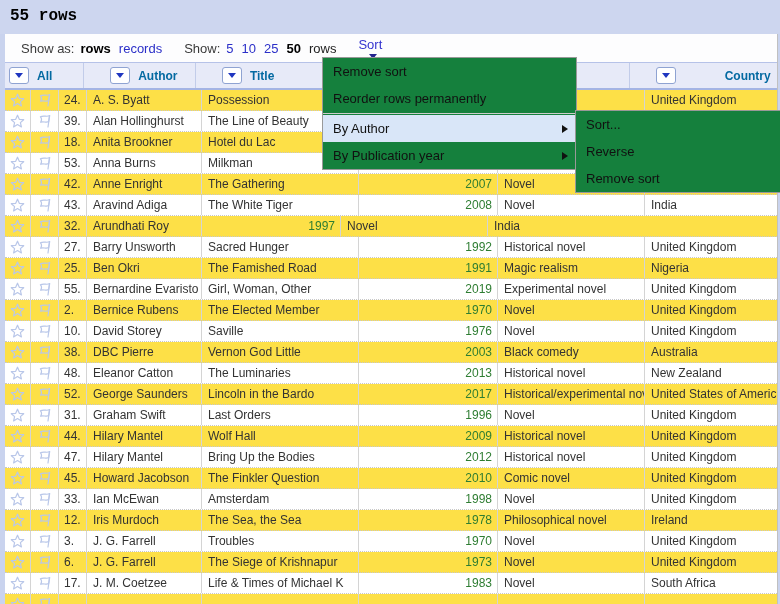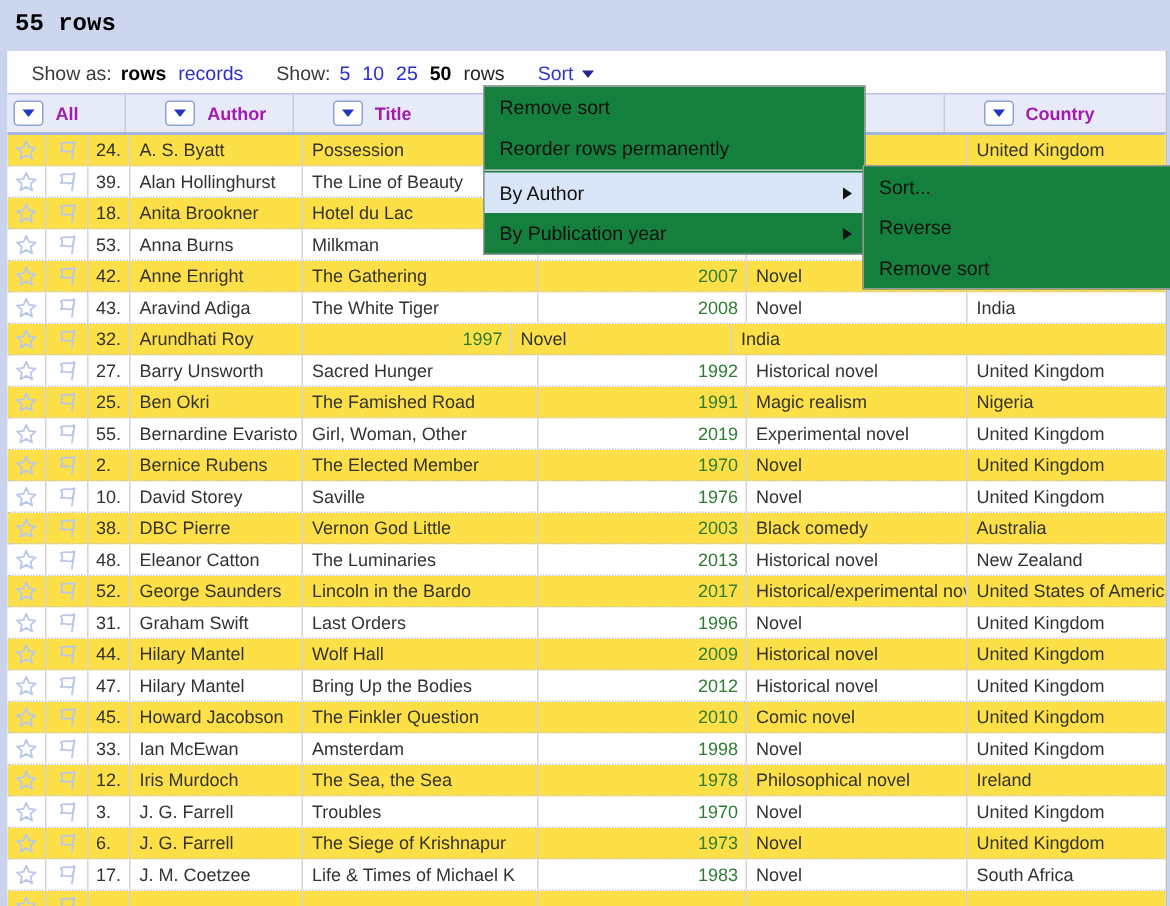--- a/index.html
+++ b/index.html
@@ -13,40 +13,40 @@
   .panel{position:absolute;left:5px;top:34px;width:772px;height:570px;background:#fff;
     border-right:1px solid #c0c0c0;box-sizing:content-box;}
 
   
   .toolbar{height:28px;display:flex;align-items:center;font-size:13px;color:#3a3a3a;padding-left:16px;background:#fdfdfe;}
   .toolbar .lbl{margin-right:6px;}
   .toolbar .sel{font-weight:bold;color:#000;margin-right:8px;}
   .toolbar .lnk{color:#2b2fc8;margin-right:8px;cursor:pointer;}
   .toolbar .gap{width:14px;}
   .toolbar .plain{color:#222;margin-right:8px;}
-  .sortlink{color:#3434cf;display:flex;align-items:center;cursor:pointer;}
+  .sortlink{color:#3434cf;display:flex;align-items:center;cursor:pointer;flex-direction:column;}
   .caret-down{width:0;height:0;border-left:4px solid transparent;border-right:4px solid transparent;
     border-top:5px solid #23238f;margin-left:6px;margin-top:2px;}
 
   
   .ghead{height:25px;background:#e7eaf8;border-top:1px solid #b6c2e8;border-bottom:2px solid #a4b4e4;
     display:flex;align-items:center;}
   .hcell{height:100%;display:flex;align-items:center;box-sizing:border-box;padding-left:8px;}
   .hcell + .hcell{border-left:1px solid #c2cce9;padding-left:26px;}
   .h-all{width:81px;padding-left:4px;}
   .h-author{width:115px;}
   .h-title{width:157px;}
   .h-year{width:139px;}
   .h-genre{width:147px;}
-  .h-country{width:153px;}
+  .h-country{width:153px;gap:41px;}
   .hbtn{width:18px;height:15px;background:#fff;border:1px solid #8fa3d2;border-radius:3px;
     display:flex;align-items:center;justify-content:center;cursor:pointer;flex:0 0 auto;}
   .hbtn .tri{width:0;height:0;border-left:4px solid transparent;border-right:4px solid transparent;
     border-top:5px solid #1f36c0;}
-  .hlabel{font-size:12px;font-weight:bold;color:#a21caf;margin-left:8px;white-space:nowrap;}
+  .hlabel{font-size:12px;font-weight:bold;color:#0369a1;margin-left:8px;white-space:nowrap;}
 
   
   .tbody{height:514px;overflow:hidden;}
   .trow{display:flex;height:20px;border-bottom:1px dotted #c8c8c8;background:#fff;font-size:12px;color:#333;}
   .trow.alt{background:#fde047;}
   .cell{box-sizing:border-box;line-height:20px;white-space:nowrap;overflow:hidden;}
   .cell + .cell{border-left:1px solid #d4d4d4;}
   .c-star{width:25px;display:flex;align-items:center;justify-content:center;cursor:pointer;}
   .c-flag{width:28px;display:flex;align-items:center;justify-content:center;cursor:pointer;}
   .c-num{width:28px;padding-left:5px;}

